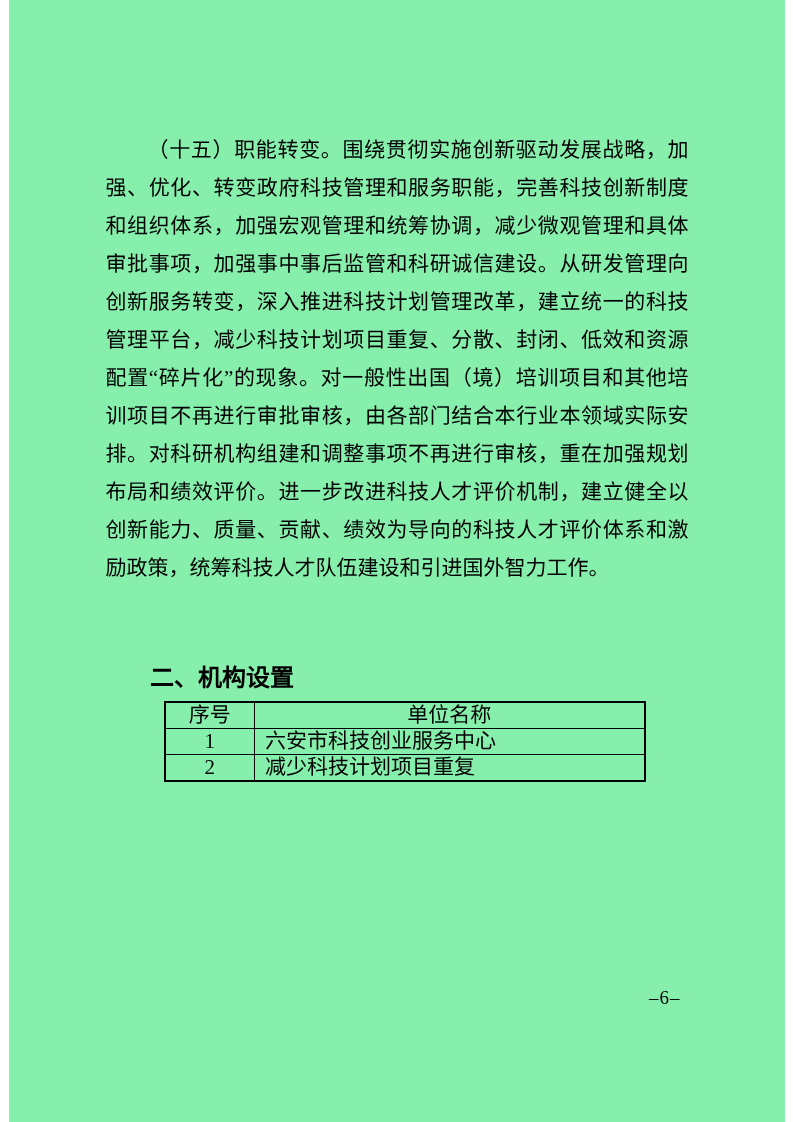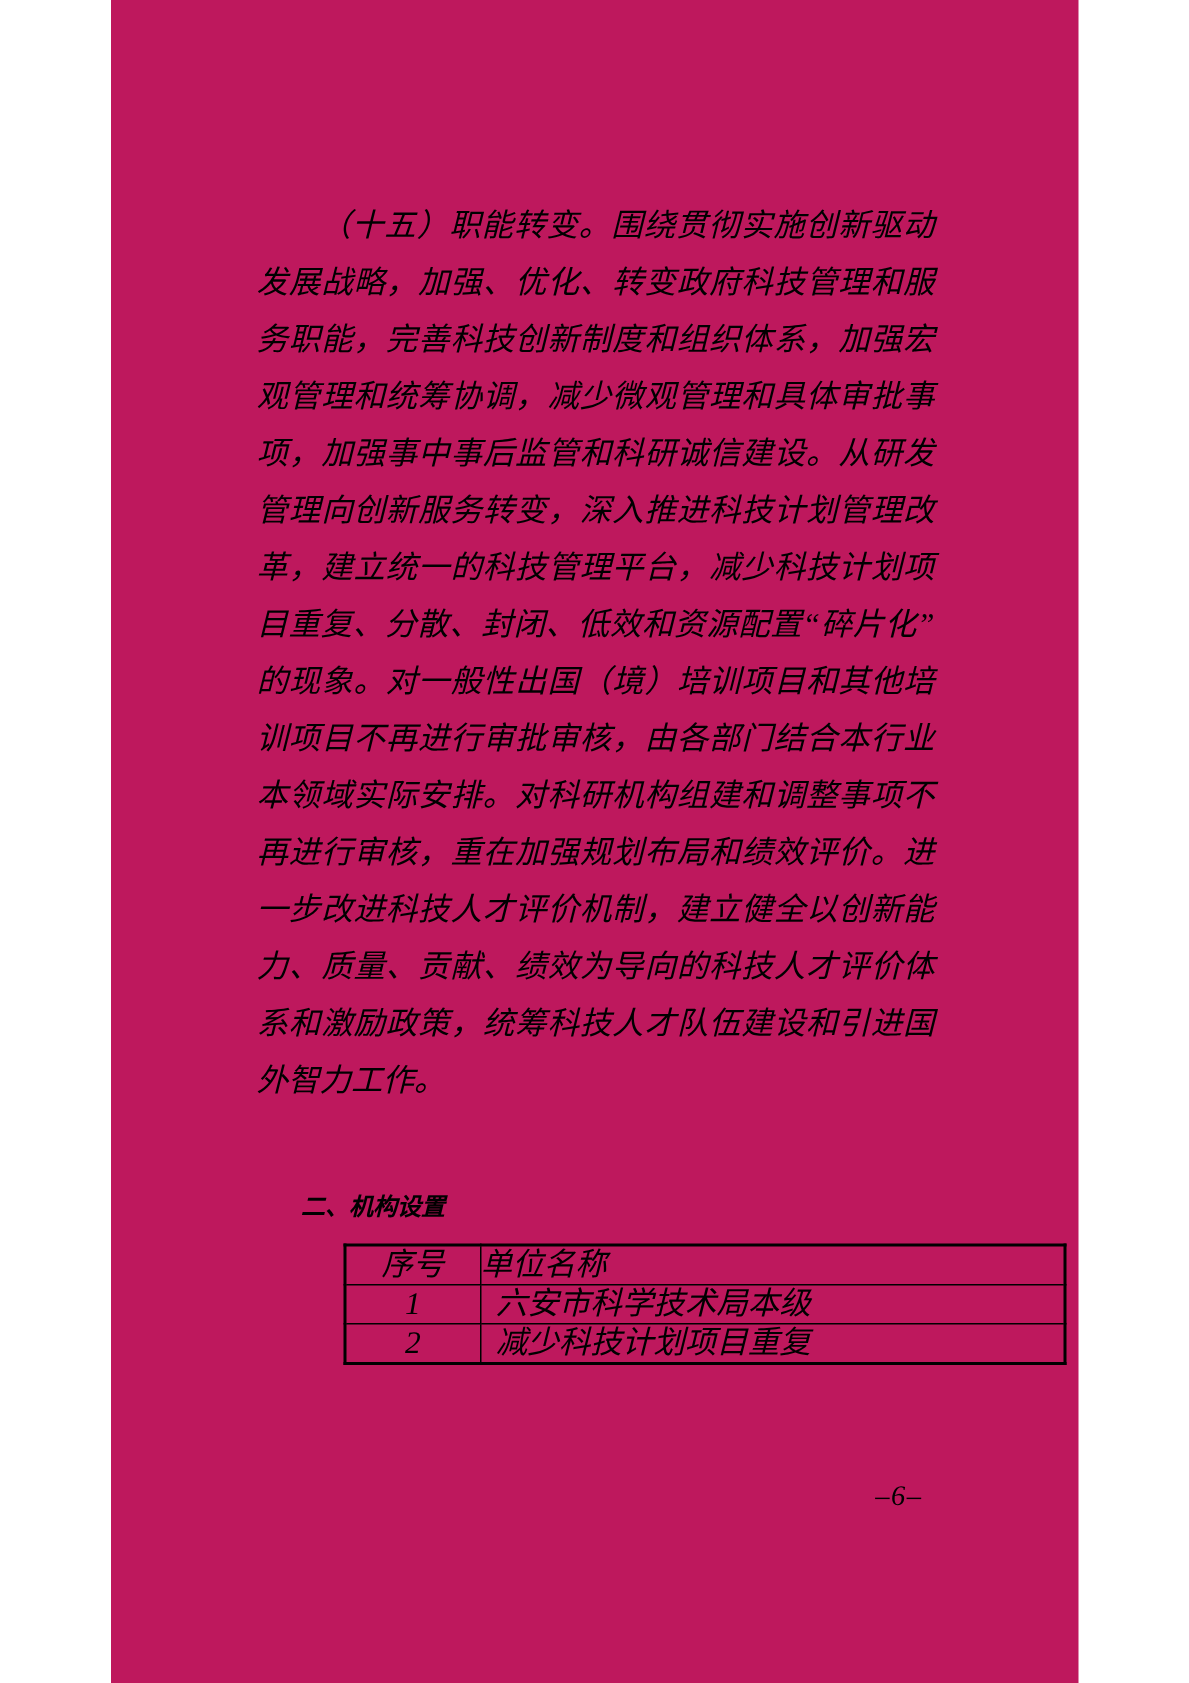--- a/index.html
+++ b/index.html
@@ -3,46 +3,45 @@
 <meta charset="utf-8">
 <style>
   * { margin: 0; padding: 0; box-sizing: border-box; }
   html, body {
     background: #ffffff;
     font-family: "Liberation Serif", "DejaVu Serif", serif;
     color: #000000;
   }
   .page {
     position: relative;
-    width: 645px;
+    width: 776px;
     height: 1122px;
-    background: #be185d;
+    background: #86efac;
     overflow: hidden;
     margin: 0 auto;
-    font-style: italic;
   }
   .content {
     padding: 0 96px 0 97px;
   }
   .para {
     font-size: 21px;
     line-height: 38px;
     text-align: justify;
     text-indent: 2em;
     word-break: break-all;
   }
   .para-first {
     margin-top: 131px;
   }
   .section-heading {
     font-family: "Liberation Sans", "DejaVu Sans", sans-serif;
     font-weight: bold;
-    font-size: 16px;
+    font-size: 24px;
     line-height: 38px;
-    margin-top: 48px;
+    margin-top: 72px;
     text-indent: 1.85em;
   }
   .para-after-heading {
     margin-top: 1px;
   }
   .units-table {
     border-collapse: collapse;
     margin-top: 4px;
     margin-left: 58px;
     width: 480px;
@@ -54,21 +53,21 @@
     font-weight: normal;
     font-size: 21px;
     height: 25px;
     padding: 0;
     line-height: 25px;
   }
   .units-table {
     border: 2px solid #000000;
   }
   .col-index { width: 90px; text-align: center; }
-  .col-name  { width: 390px; text-align: left; }
+  .col-name  { width: 390px; text-align: center; }
   .cell-index { text-align: center; }
   .cell-name  { text-align: left; padding-left: 10px !important; }
   .page-number {
     position: absolute;
     top: 987px;
     right: 104px;
     font-size: 19px;
     letter-spacing: 1px;
   }
 </style>
@@ -87,21 +86,21 @@
     <table class="units-table">
       <thead>
         <tr>
           <th class="col-index">序号</th>
           <th class="col-name">单位名称</th>
         </tr>
       </thead>
       <tbody>
         <tr>
           <td class="cell-index">1</td>
-          <td class="cell-name">六安市科学技术局本级</td>
+          <td class="cell-name">六安市科技创业服务中心</td>
         </tr>
         <tr>
           <td class="cell-index">2</td>
           <td class="cell-name">减少科技计划项目重复</td>
         </tr>
       </tbody>
     </table>
   </div>
 
   <div class="page-number">–6–</div>

